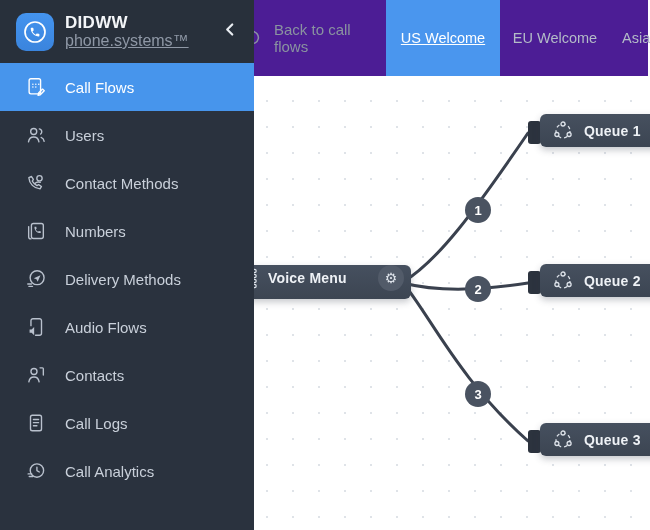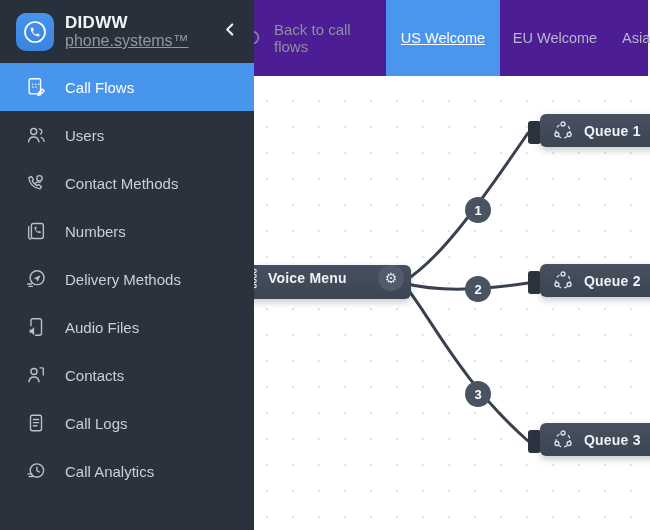--- a/index.html
+++ b/index.html
@@ -147,21 +147,21 @@
         <span>Delivery Methods</span>
       </div>
 
       <div class="nav-item">
         <span class="nicon">
           <svg viewBox="0 0 24 24" fill="none" stroke="currentColor" stroke-width="1.5" stroke-linecap="round" stroke-linejoin="round">
             <path d="M6.5 10.5V5.2A2.2 2.2 0 0 1 8.7 3h7.1A2.2 2.2 0 0 1 18 5.2v13.6a2.2 2.2 0 0 1-2.2 2.2h-4.3"></path>
             <path d="M5 14.8v3.4h2.2L10 21v-9l-2.8 2.8z" fill="currentColor" stroke="none"></path>
           </svg>
         </span>
-        <span>Audio Files</span>
+        <span>Audio Flows</span>
       </div>
 
       <div class="nav-item">
         <span class="nicon">
           <svg viewBox="0 0 24 24" fill="none" stroke="currentColor" stroke-width="1.5" stroke-linecap="round" stroke-linejoin="round">
             <circle cx="9.8" cy="8.2" r="3.3"></circle>
             <path d="M4.2 19.5c.6-3.4 2.8-5.3 5.6-5.3s5 1.9 5.6 5.3"></path>
             <path d="M16.4 4.2h2.6a1 1 0 0 1 1 1V12"></path>
           </svg>
         </span>

